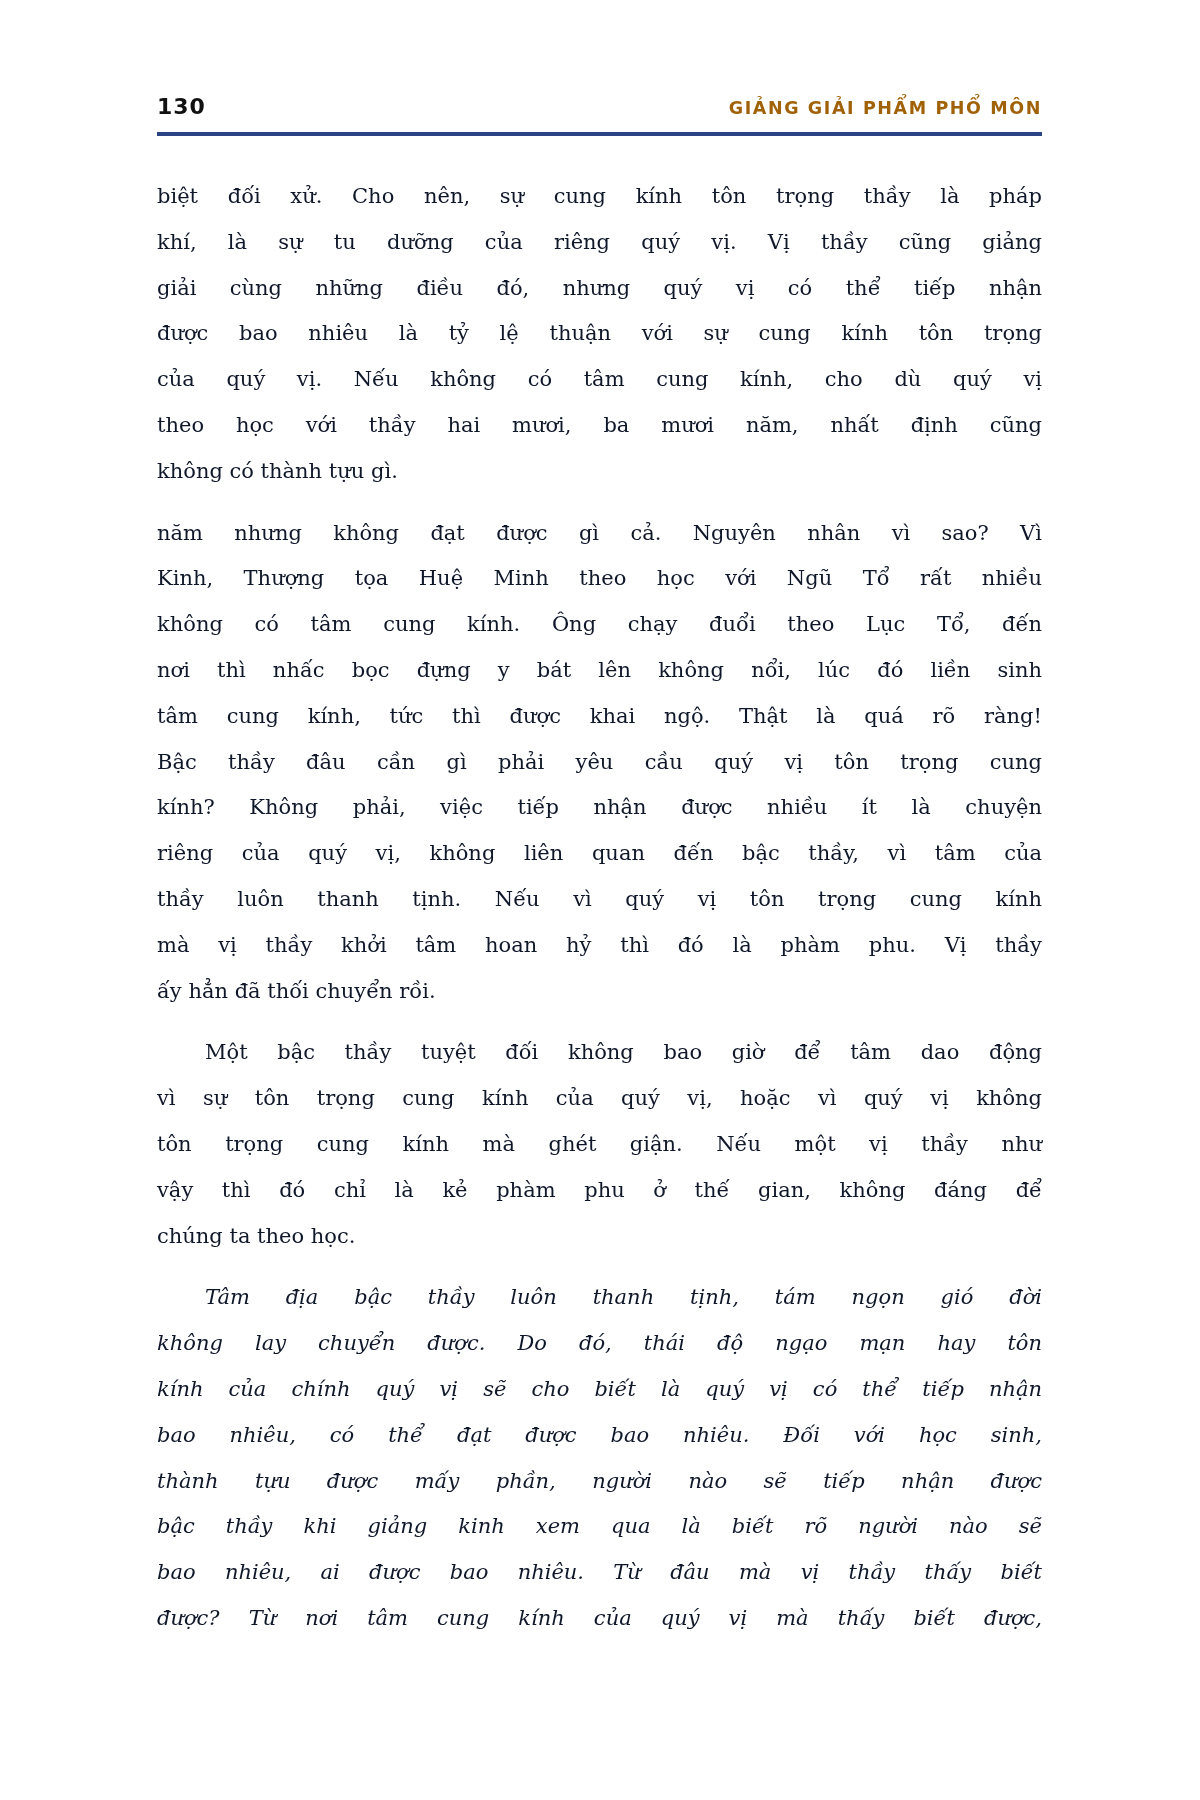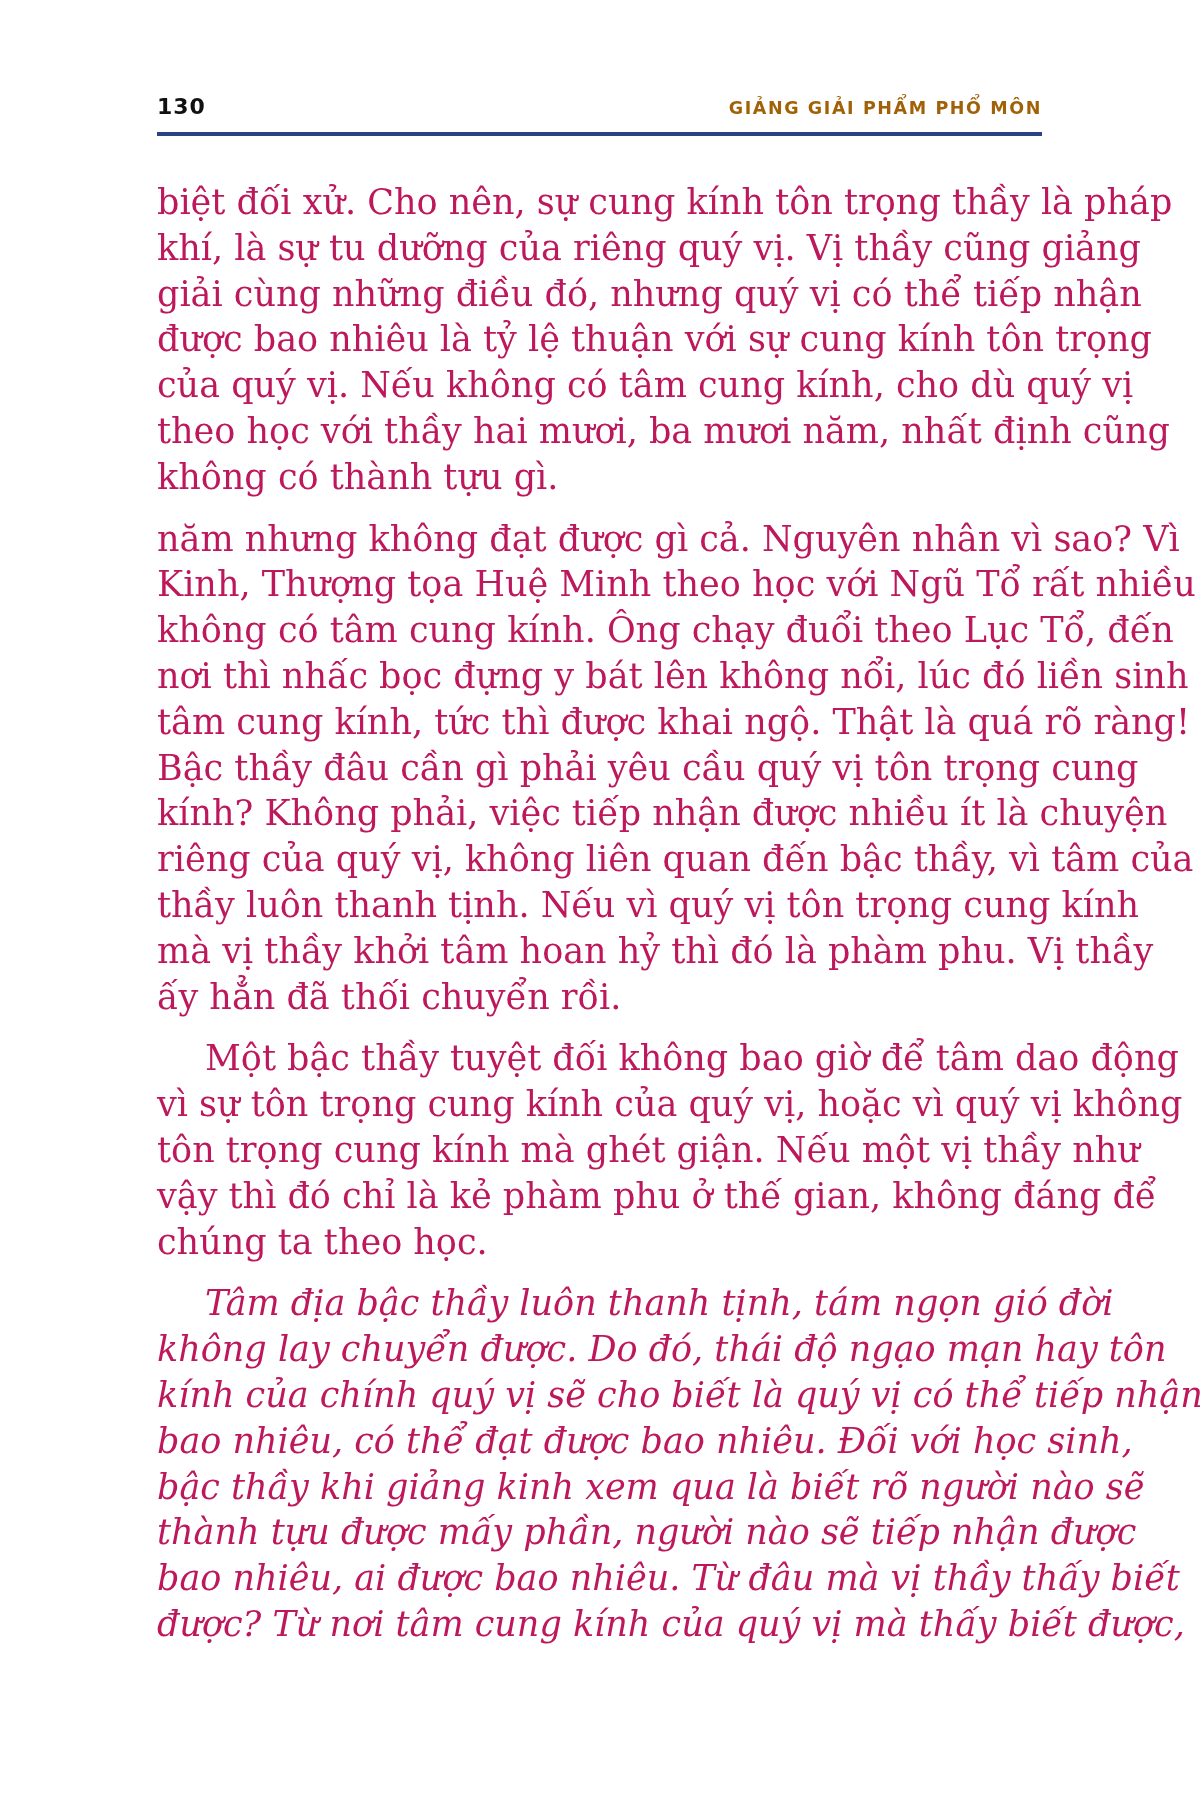--- a/index.html
+++ b/index.html
@@ -2,21 +2,21 @@
 <html><head>
 <meta charset="utf-8">
 <style>
   html, body { margin: 0; padding: 0; background: #ffffff; }
   body { width: 1200px; height: 1800px; position: relative; overflow: hidden; }
   .page { position: absolute; left: 0; top: 0; width: 1039px; height: 1800px; background: #fff; }
   .header { position: absolute; left: 157px; top: 92px; width: 885px; height: 40px; }
   .page-number { position: absolute; left: 0; top: 0; font-family: "DejaVu Sans", sans-serif; font-weight: bold; font-size: 22px; color: #111; letter-spacing: 1px; line-height: 30px; }
   .running-title { position: absolute; right: 0; top: 2px; font-family: "DejaVu Sans", sans-serif; font-weight: bold; font-size: 17.5px; color: #a16207; letter-spacing: 1.6px; line-height: 28px; white-space: nowrap; }
   .rule { position: absolute; left: 157px; top: 132px; width: 885px; height: 4px; background: #2a4384; }
-  .body-text { position: absolute; left: 157px; top: 180px; width: 885px; font-family: "DejaVu Serif", serif; font-size: 35px; line-height: 45.8px; color: #be185d; text-align: justify; }
+  .body-text { position: absolute; left: 157px; top: 174px; width: 885px; font-family: "DejaVu Serif", serif; font-size: 21px; line-height: 45.8px; color: #0f172a; text-align: justify; }
   .line { display: block; text-align: justify; text-align-last: justify; white-space: nowrap; }
   .line.last { text-align-last: left; }
   .p-wrap { margin-bottom: 16px; }
   .p-wrap .line:first-child.ind { padding-left: 48px; }
 </style>
 </head>
 <body>
 
 <div class="page">
   <div class="header">
@@ -52,19 +52,19 @@
         <span class="line">vì sự tôn trọng cung kính của quý vị, hoặc vì quý vị không</span>
         <span class="line">tôn trọng cung kính mà ghét giận. Nếu một vị thầy như</span>
         <span class="line">vậy thì đó chỉ là kẻ phàm phu ở thế gian, không đáng để</span>
         <span class="line last">chúng ta theo học.</span>
       </div>
       <div class="p-wrap" style="margin-bottom: 0px; font-style: italic;">
         <span class="line ind" style="padding-left: 48px;">Tâm địa bậc thầy luôn thanh tịnh, tám ngọn gió đời</span>
         <span class="line">không lay chuyển được. Do đó, thái độ ngạo mạn hay tôn</span>
         <span class="line">kính của chính quý vị sẽ cho biết là quý vị có thể tiếp nhận</span>
         <span class="line">bao nhiêu, có thể đạt được bao nhiêu. Đối với học sinh,</span>
+        <span class="line">thành tựu được mấy phần, người nào sẽ tiếp nhận được</span>
         <span class="line">bậc thầy khi giảng kinh xem qua là biết rõ người nào sẽ</span>
-        <span class="line">thành tựu được mấy phần, người nào sẽ tiếp nhận được</span>
         <span class="line">bao nhiêu, ai được bao nhiêu. Từ đâu mà vị thầy thấy biết</span>
         <span class="line last" style="text-align-last: justify;">được? Từ nơi tâm cung kính của quý vị mà thấy biết được,</span>
       </div>
     </div>
 </div>
 
 </body></html>

